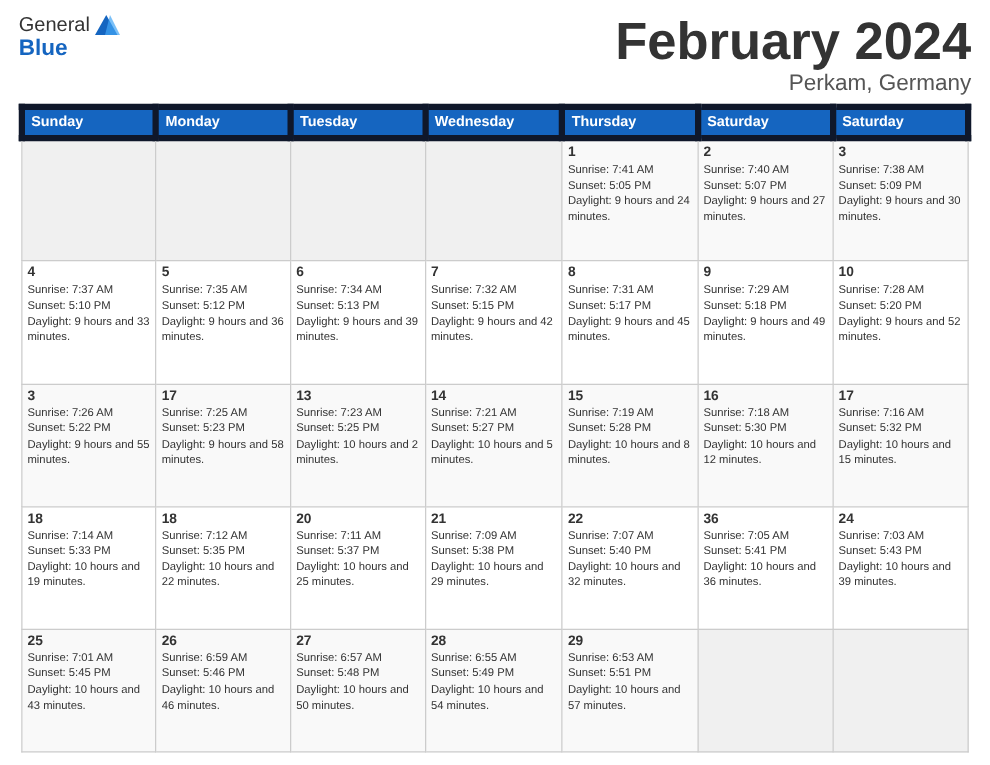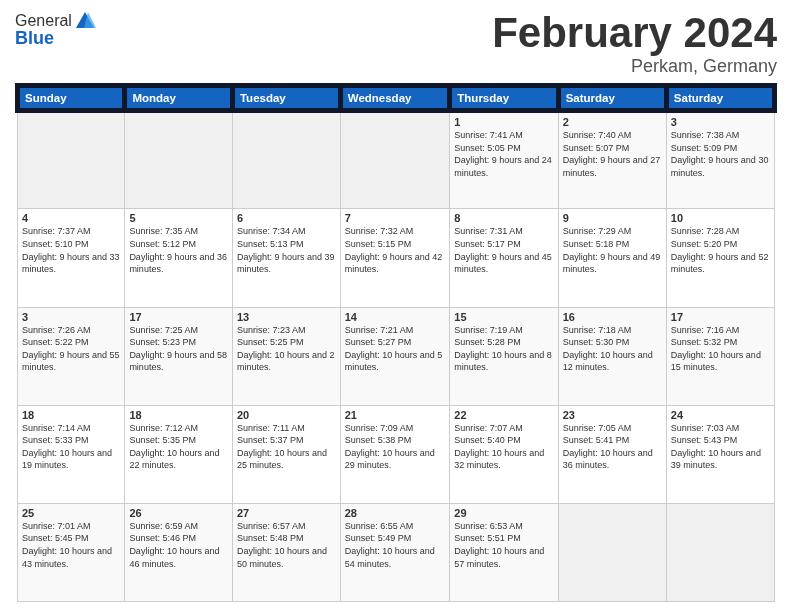--- a/index.html
+++ b/index.html
@@ -149,21 +149,21 @@
           <td><span class="day-number">15</span><span class="day-detail">Sunrise: 7:19 AM<br>Sunset: 5:28 PM<br>Daylight: 10 hours and 8 minutes.</span></td>
           <td><span class="day-number">16</span><span class="day-detail">Sunrise: 7:18 AM<br>Sunset: 5:30 PM<br>Daylight: 10 hours and 12 minutes.</span></td>
           <td><span class="day-number">17</span><span class="day-detail">Sunrise: 7:16 AM<br>Sunset: 5:32 PM<br>Daylight: 10 hours and 15 minutes.</span></td>
         </tr>
         <tr>
           <td><span class="day-number">18</span><span class="day-detail">Sunrise: 7:14 AM<br>Sunset: 5:33 PM<br>Daylight: 10 hours and 19 minutes.</span></td>
           <td><span class="day-number">18</span><span class="day-detail">Sunrise: 7:12 AM<br>Sunset: 5:35 PM<br>Daylight: 10 hours and 22 minutes.</span></td>
           <td><span class="day-number">20</span><span class="day-detail">Sunrise: 7:11 AM<br>Sunset: 5:37 PM<br>Daylight: 10 hours and 25 minutes.</span></td>
           <td><span class="day-number">21</span><span class="day-detail">Sunrise: 7:09 AM<br>Sunset: 5:38 PM<br>Daylight: 10 hours and 29 minutes.</span></td>
           <td><span class="day-number">22</span><span class="day-detail">Sunrise: 7:07 AM<br>Sunset: 5:40 PM<br>Daylight: 10 hours and 32 minutes.</span></td>
-          <td><span class="day-number">23</span><span class="day-detail">Sunrise: 7:05 AM<br>Sunset: 5:41 PM<br>Daylight: 10 hours and 36 minutes.</span></td>
+          <td><span class="day-number">36</span><span class="day-detail">Sunrise: 7:05 AM<br>Sunset: 5:41 PM<br>Daylight: 10 hours and 36 minutes.</span></td>
           <td><span class="day-number">24</span><span class="day-detail">Sunrise: 7:03 AM<br>Sunset: 5:43 PM<br>Daylight: 10 hours and 39 minutes.</span></td>
         </tr>
         <tr>
           <td><span class="day-number">25</span><span class="day-detail">Sunrise: 7:01 AM<br>Sunset: 5:45 PM<br>Daylight: 10 hours and 43 minutes.</span></td>
           <td><span class="day-number">26</span><span class="day-detail">Sunrise: 6:59 AM<br>Sunset: 5:46 PM<br>Daylight: 10 hours and 46 minutes.</span></td>
           <td><span class="day-number">27</span><span class="day-detail">Sunrise: 6:57 AM<br>Sunset: 5:48 PM<br>Daylight: 10 hours and 50 minutes.</span></td>
           <td><span class="day-number">28</span><span class="day-detail">Sunrise: 6:55 AM<br>Sunset: 5:49 PM<br>Daylight: 10 hours and 54 minutes.</span></td>
           <td><span class="day-number">29</span><span class="day-detail">Sunrise: 6:53 AM<br>Sunset: 5:51 PM<br>Daylight: 10 hours and 57 minutes.</span></td>
           <td class="empty-cell"></td>
           <td class="empty-cell"></td>

